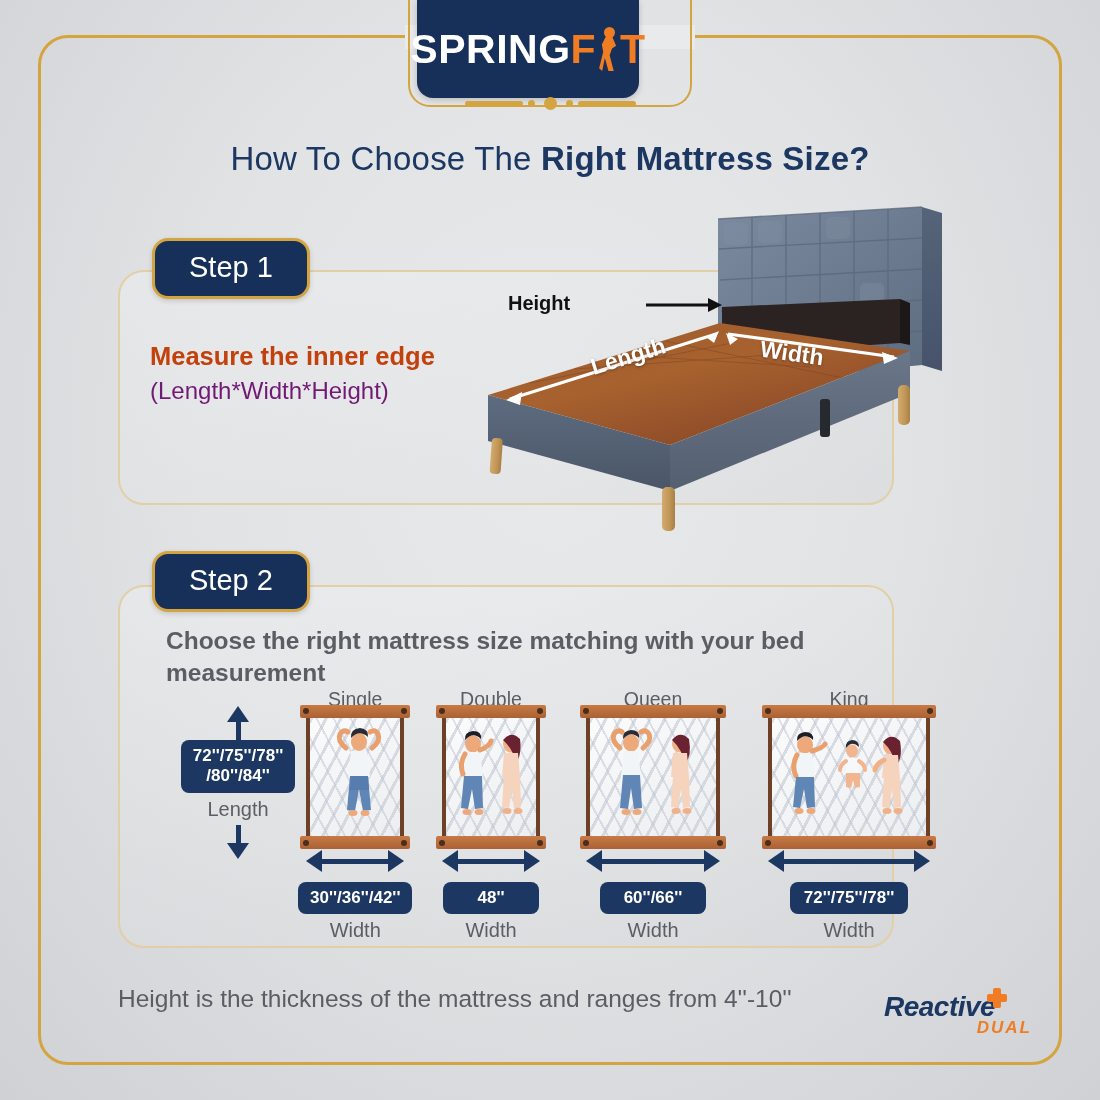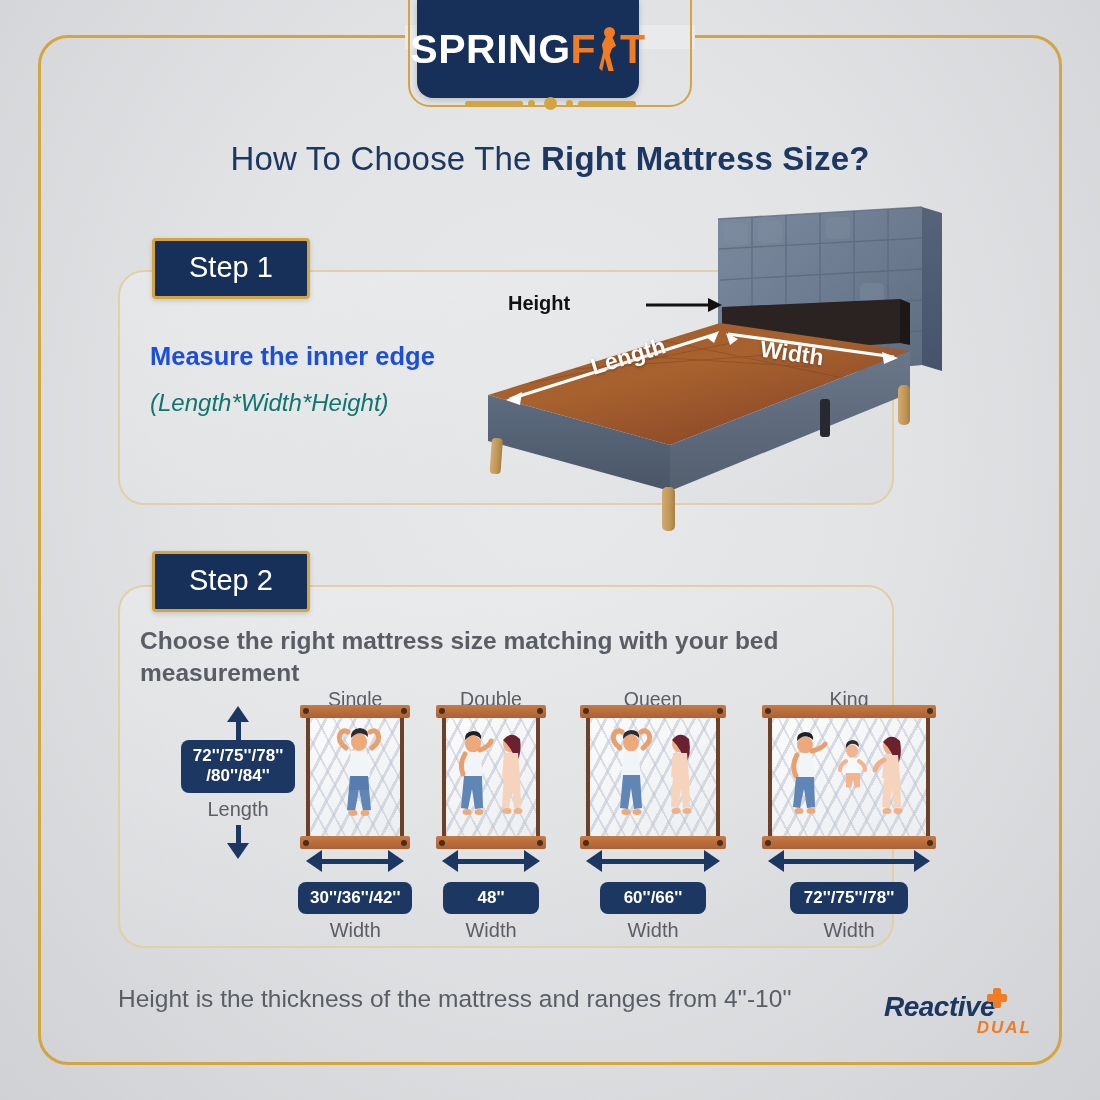--- a/index.html
+++ b/index.html
@@ -91,51 +91,51 @@
     border-radius: 26px;
     background: linear-gradient(160deg, rgba(255,255,255,.25), rgba(205,207,210,.28));
   }
   #card1 { left: 118px; top: 270px; width: 776px; height: 235px; }
   #card2 { left: 118px; top: 585px; width: 776px; height: 363px; }
 
   .step-badge {
     position: absolute;
     background: #163059;
     border: 3px solid #d4a441;
-    border-radius: 4px;
+    border-radius: 16px;
     color: #fff; font-size: 29px;
     padding: 10px 34px 12px 34px;
     z-index: 4;
     box-shadow: 0 2px 5px rgba(0,0,0,.15);
     white-space: nowrap;
   }
   #badge1 { left: 152px; top: 238px; }
   #badge2 { left: 152px; top: 551px; }
 
   
   .step1-text {
     position: absolute; left: 150px; top: 340px; width: 330px;
     color: #5d6066; z-index: 3;
   }
   .step1-text .bold-line {
-    font-weight: bold; font-size: 25.5px; line-height: 1.28; color: #1d4ed8;
+    font-weight: bold; font-size: 25.5px; line-height: 1.28; color: #c2410c;
   }
   .step1-text .sub-line {
-    font-size: 24px; line-height: 1.3; color: #0f766e; margin-top: 14px; font-style: italic;
+    font-size: 24px; line-height: 1.3; color: #701a75; margin-top: 2px;
   }
 
   
   .bed-wrap {
     position: absolute; left: 470px; top: 195px; width: 520px; height: 340px;
     z-index: 3;
   }
 
   
   .step2-text {
-    position: absolute; left: 140px; top: 625px; width: 720px;
+    position: absolute; left: 166px; top: 625px; width: 720px;
     color: #5a5e64; font-weight: bold; font-size: 24.5px; line-height: 1.32;
     z-index: 3;
   }
 
   .size-row {
     position: absolute; left: 150px; top: 688px; width: 740px; height: 250px;
     z-index: 3;
   }
 
   

